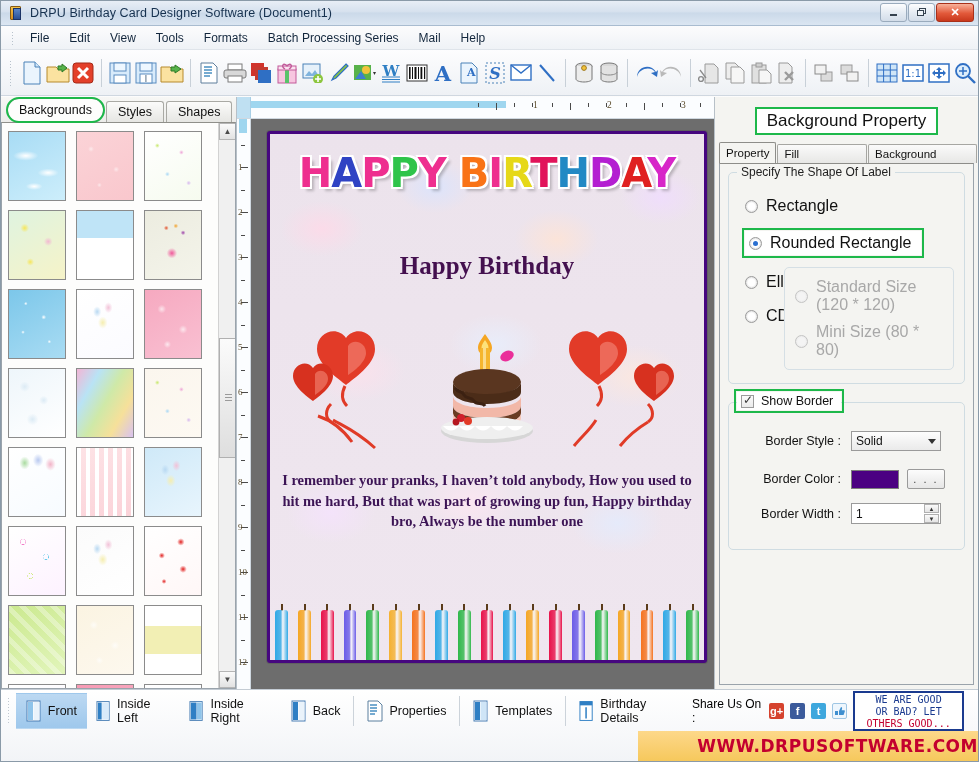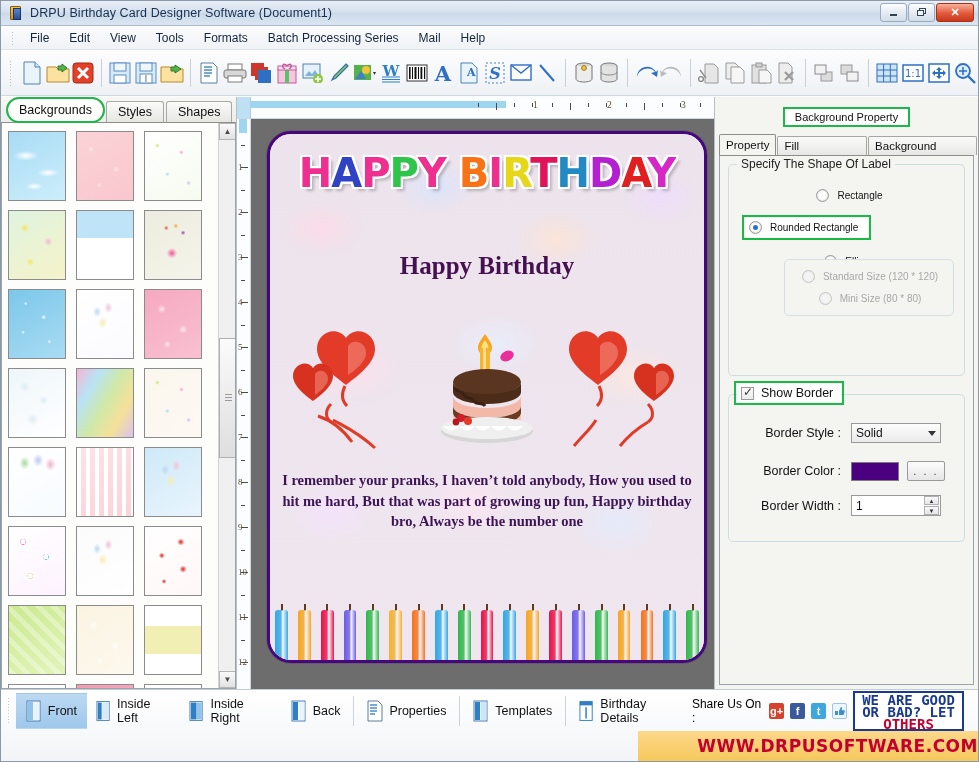--- a/index.html
+++ b/index.html
@@ -99,21 +99,21 @@
   .hrt { position:absolute; top:6px; width:1px; background:#4a4a4a; }
   .vruler { position:absolute; left:0; top:22px; bottom:0; width:14px; background:#fbfdff;
      border-right:1px solid #cfd8e0; }
   .vrnum { position:absolute; left:1px; font-size:9px; color:#5a4a2a; font-family:"Liberation Serif", serif;}
   .vrt { position:absolute; left:4px; height:1px; background:#4a4a4a; }
   .vrbar { position:absolute; left:2px; top:0; width:8px; height:14px; background:#9fd6ef; }
   .canvasgrey { position:absolute; left:14px; top:22px; right:0; bottom:0; background:#6d6d6d; }
 
   
   .card { position:absolute; left:16px; top:12px; width:440px; height:532px;
-     border-radius:24px; overflow:hidden;
+     border-radius:3px; overflow:hidden;
      border:3px solid #46067f; background:#e9dfe9; box-shadow:0 0 0 1px #2e2e2e33; }
   .cardbg { position:absolute; inset:0;
      background:
        radial-gradient(ellipse 60px 40px at 12% 18%, #ffd9e8cc, transparent 70%),
        radial-gradient(ellipse 55px 38px at 38% 10%, #d8e4ffcc, transparent 70%),
        radial-gradient(ellipse 60px 42px at 66% 20%, #ffe4d4cc, transparent 70%),
        radial-gradient(ellipse 58px 40px at 90% 12%, #f0dcffcc, transparent 70%),
        radial-gradient(ellipse 70px 45px at 20% 45%, #ffe0ecbb, transparent 70%),
        radial-gradient(ellipse 66px 44px at 52% 40%, #e7f0ffbb, transparent 70%),
        radial-gradient(ellipse 70px 45px at 84% 46%, #ffe8dcbb, transparent 70%),
@@ -135,35 +135,35 @@
      font-family:Liberation Serif, serif; font-weight:bold; font-size:14.5px;
      color:#3c1455; line-height:1.42; }
   .candles { position:absolute; left:0; right:0; bottom:0; height:56px; display:flex; }
   .candle { flex:1; position:relative; }
   .candle i { position:absolute; left:22%; right:22%; top:6px; bottom:0; border-radius:3px 3px 0 0; display:block;}
   .candle b { position:absolute; left:47%; top:0; width:2px; height:7px; background:#5a3b1a; }
 
   
   .rightpanel { width:264px; flex:none; background:#f4f4f1; display:flex; flex-direction:column;
      border-left:1px solid #b7c0c8; position:relative; }
-  .rp-title { margin:10px auto 6px; font-size:11px; color:#111; font-weight:normal;
+  .rp-title { margin:10px auto 6px; font-size:17px; color:#111; font-weight:normal;
      border:2px solid #1db84a; padding:2px 10px; background:#fff; display:inline-block; }
   .rp-titlewrap { text-align:center; }
   .rtabs { display:flex; align-items:flex-end; height:22px; padding-left:4px; }
   .rtab { height:19px; line-height:18px; padding:0 6px; font-size:11.5px; color:#111;
      background:linear-gradient(#fafafa,#e7e7e5); border:1px solid #a6a6a2; border-bottom:none;
      border-radius:2px 2px 0 0; margin-right:1px; }
   .rtab.active { height:21px; line-height:20px; background:#f4f4f1; border-color:#8d8d89; position:relative; z-index:2; }
   .rpbody { flex:1; background:#f4f4f1; border:1px solid #9aa3ab; border-top-color:#8d8d89;
      margin:0 4px 4px 4px; padding:8px; position:relative; }
   .gbox { border:1px solid #cfdce2; border-radius:5px; padding:10px 10px 12px; position:relative;
      background:#f4f4f1; }
   .gbox > .lg { position:absolute; top:-8px; left:8px; background:#f4f4f1; padding:0 4px;
      font-size:12px; color:#222; }
-  .radio-row { display:flex; align-items:center; margin:9px 0 0 6px; font-size:10px; color:#111;justify-content:center; }
+  .radio-row { display:flex; align-items:center; margin:9px 0 0 6px; font-size:16px; color:#111; }
   .radio { width:13px; height:13px; border-radius:50%; margin-right:8px; flex:none;
      background:radial-gradient(#ffffff 45%, #e3e3e3 70%); border:1px solid #9b9b9b;
      position:relative; }
   .radio.on::after { content:""; position:absolute; left:3px; top:3px; width:5px; height:5px;
      border-radius:50%; background:#2a6fd0; }
   .radio.dis { background:radial-gradient(#f4f4f4 45%, #ececec 70%); border-color:#c4c4c4; }
   .hl-green { outline:2px solid #1db84a; outline-offset:1px; background:#fff; }
   .cdbox { position:absolute; right:10px; top:94px; width:170px;
      border:1px solid #d5dfe5; border-radius:5px; padding:8px 8px; background:#f4f4f1; }
   .dim { color:#a8a8a8; }
@@ -195,21 +195,21 @@
   .bbar { display:flex; align-items:center; height:42px; padding-left:6px; }
   .bgrip { width:3px; height:28px; margin-right:6px;
     background-image: radial-gradient(#c0c8d0 40%, transparent 41%); background-size:3px 3px; }
   .bitem { display:flex; align-items:center; gap:6px; padding:6px 9px; font-size:12.5px; color:#111; }
   .bitem.active { background:linear-gradient(#bcd9f2,#9ec8ec); border:1px solid transparent; }
   .bsep { width:1px; height:30px; background:#ccd3da; margin:0 4px; }
   .shareblk { margin-left:auto; display:flex; align-items:center; gap:6px; padding-right:8px; }
   .soc { width:16px; height:16px; border-radius:2px; color:#fff; font-weight:bold;
      font-size:11px; display:flex; align-items:center; justify-content:center; }
   .badge { width:118px; height:40px; border:2px solid #1a3a8f; background:#fff;
-     font-family:"DejaVu Sans Mono", monospace; font-size:14px; font-weight:bold;
+     font-family:"DejaVu Sans Mono", monospace; font-size:10px; font-weight:normal;
      line-height:12px; padding:1px 2px; color:#1a3a8f; margin-right:6px; }
   .wwwbar { position:absolute; right:0; bottom:0; width:340px; height:30px;
      background:linear-gradient(#fdd88a,#f6c85c); display:flex; align-items:center;
      justify-content:flex-end; }
   .wwwbar span { color:#c3002f; font-weight:bold; font-size:17px; letter-spacing:.5px;
      font-family:"DejaVu Sans", sans-serif; }
   
   .ic { display:block; }
 </style>
 </head>

